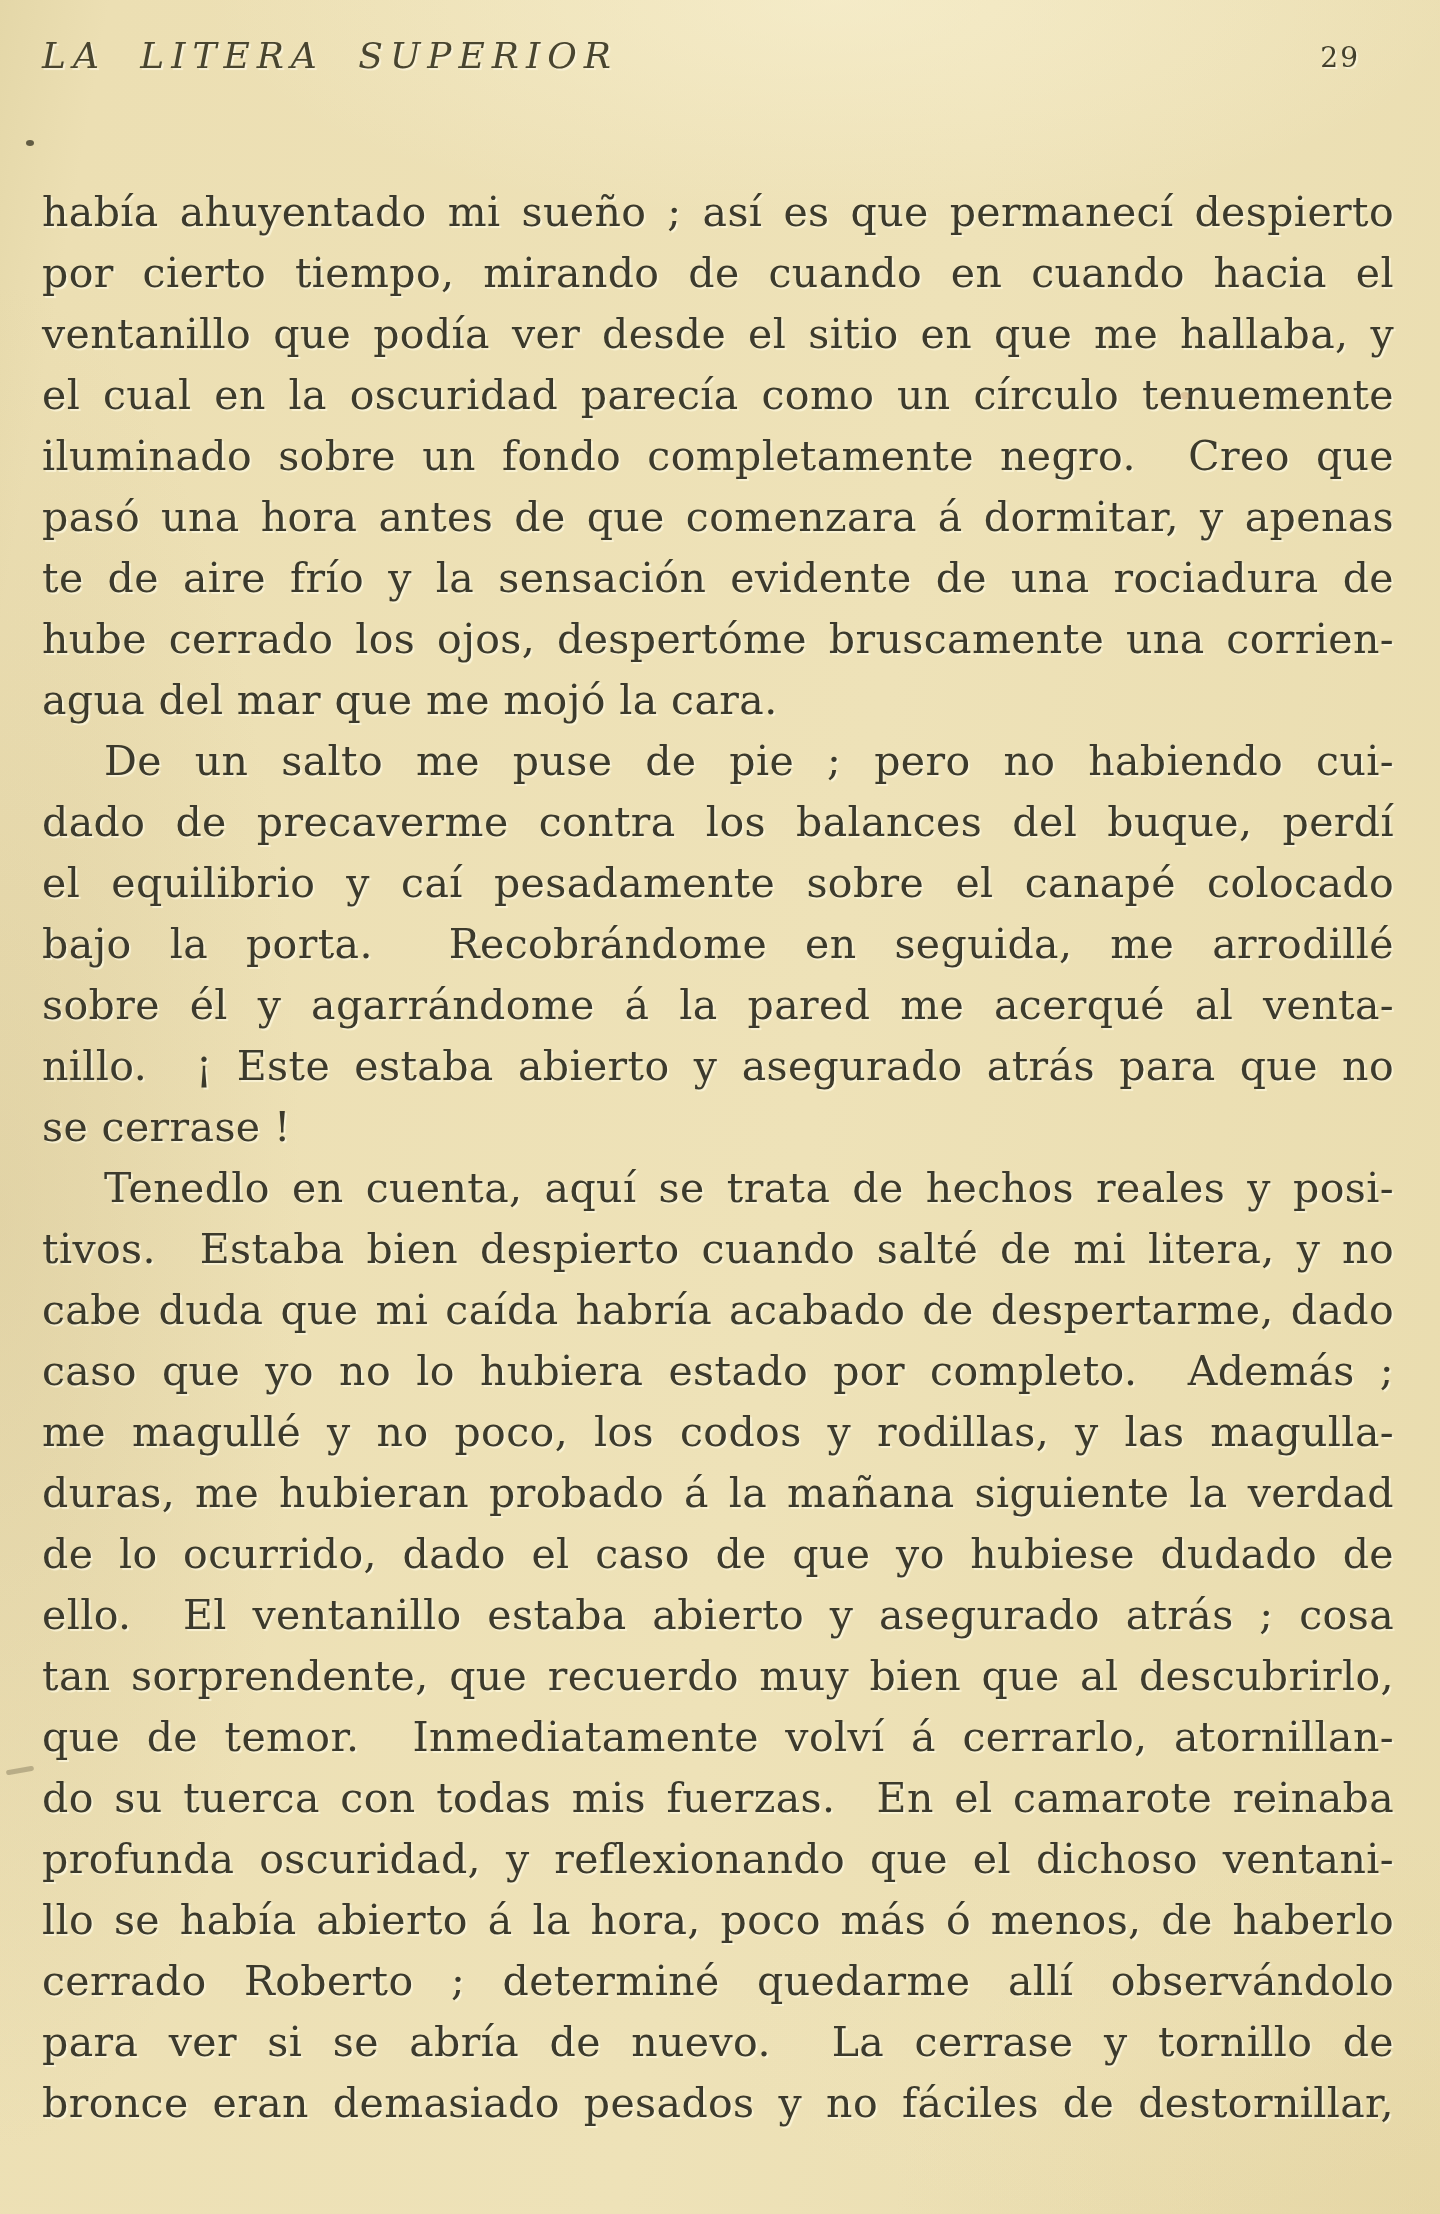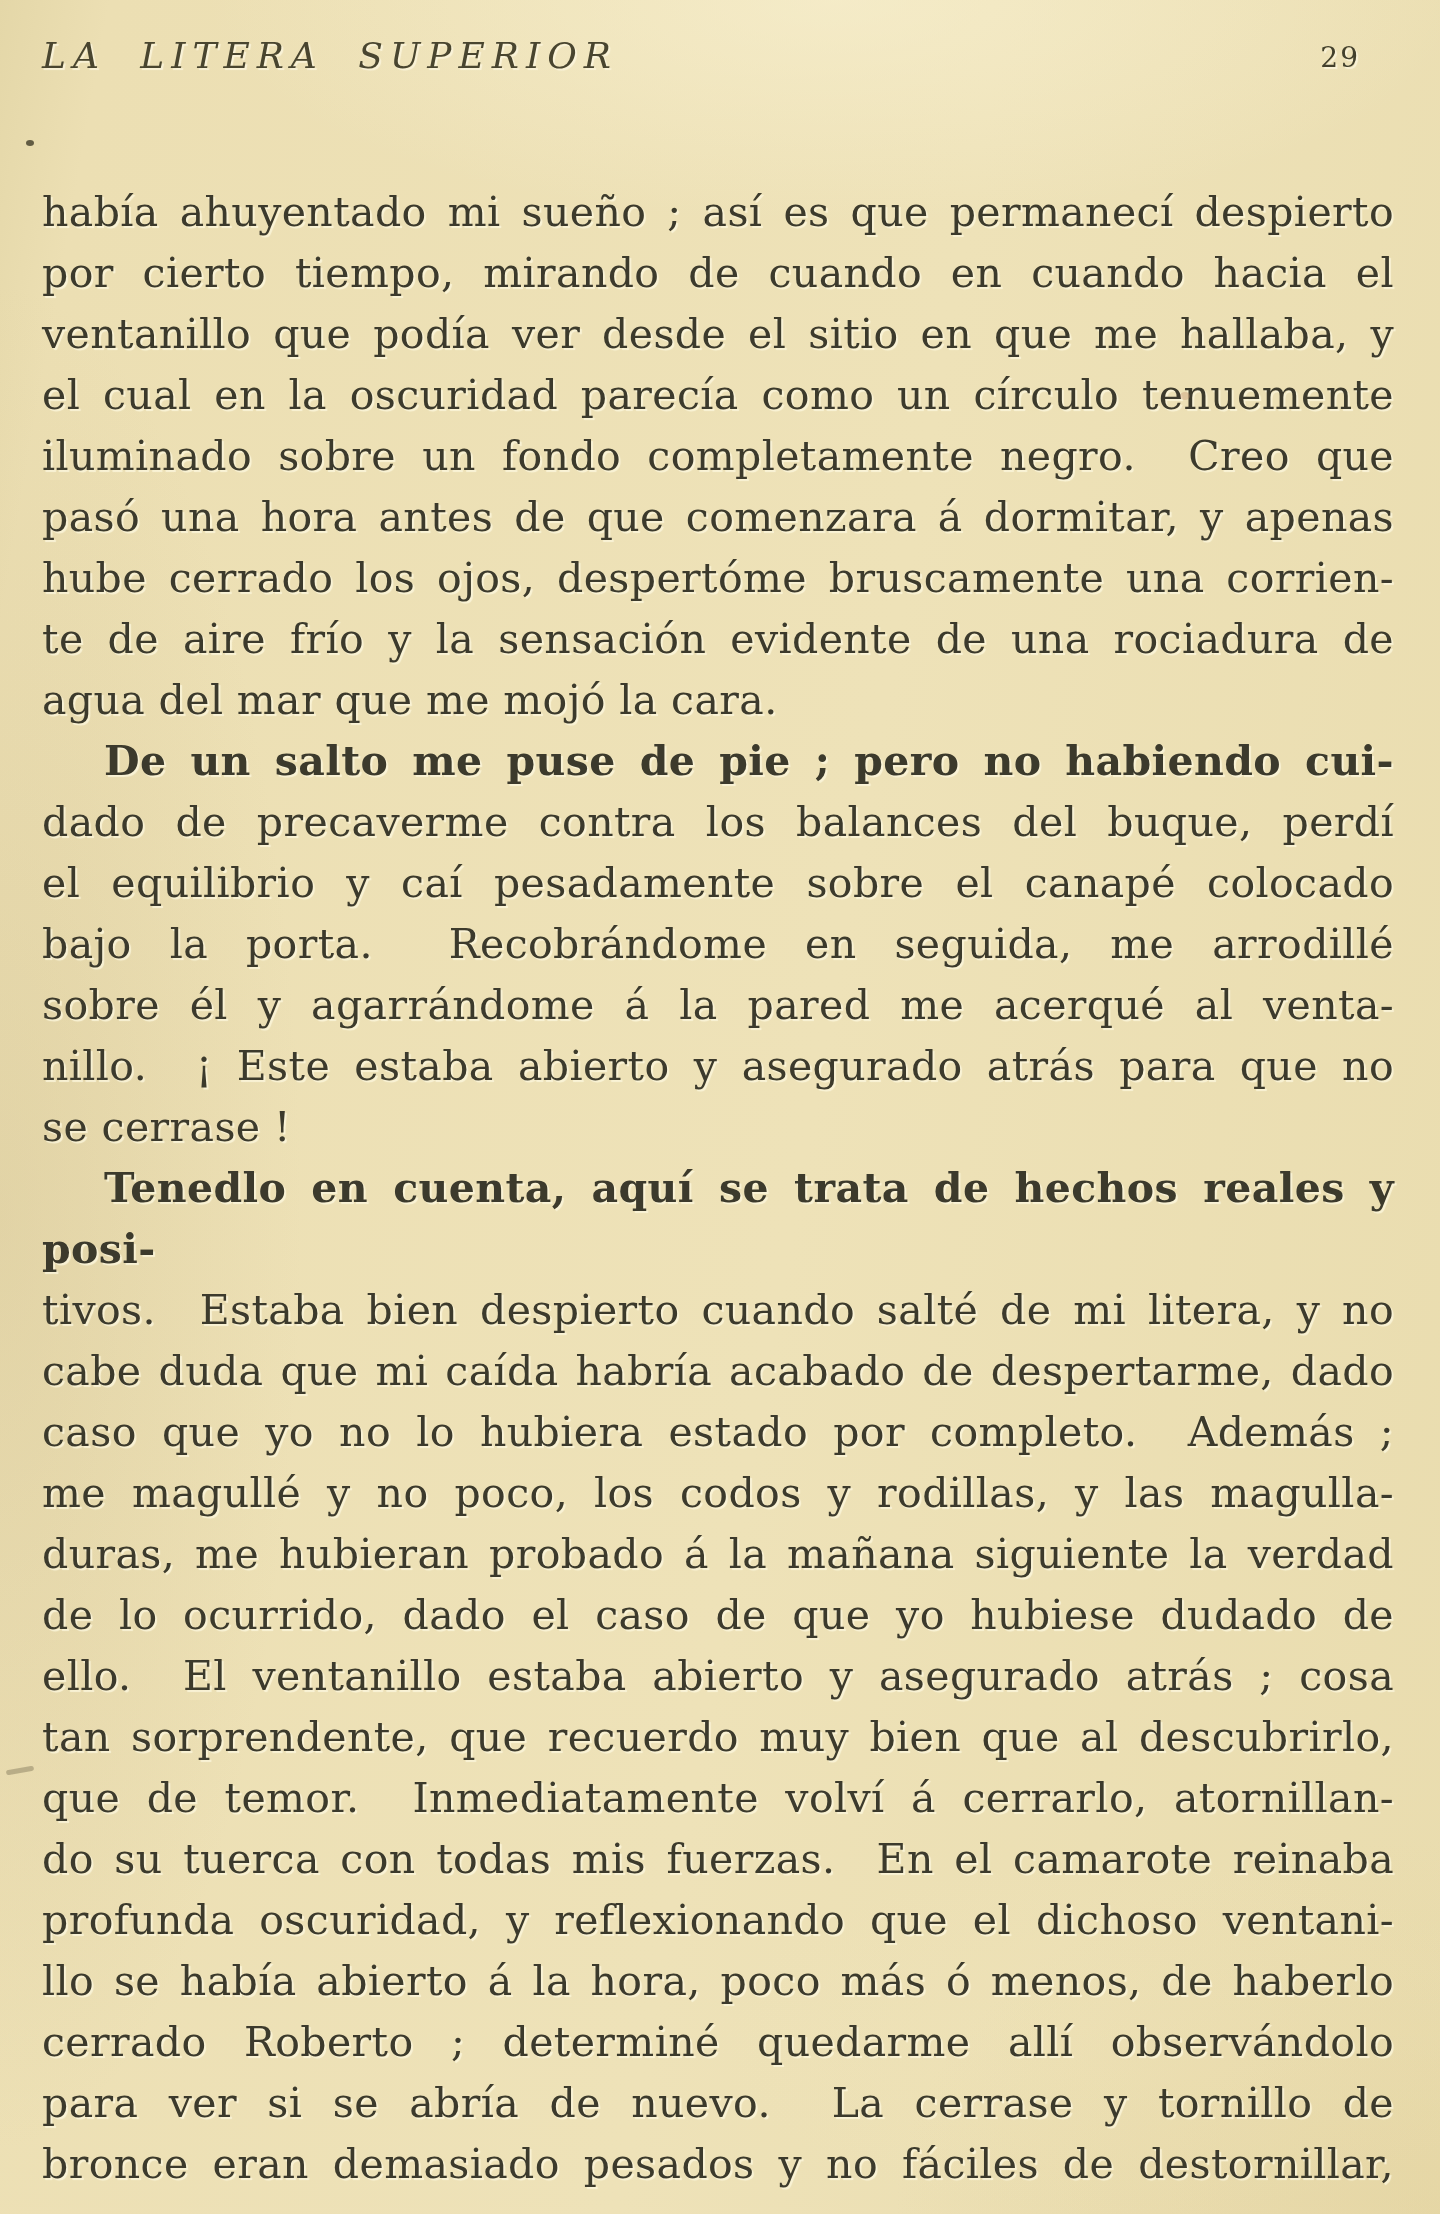--- a/index.html
+++ b/index.html
@@ -63,21 +63,20 @@
     text-align: justify;
     text-align-last: justify;
     white-space: pre-wrap;
     text-shadow: 2px 2px 1px rgba(253,247,223,0.8);
   }
   .line.para-end {
     text-align-last: left;
   }
   .paragraph.indent .line:first-child {
     text-indent: 62px;
-    font-weight: bold;
   }
   .ink-speck {
     position: absolute;
     left: 26px;
     top: 140px;
     width: 8px;
     height: 6px;
     border-radius: 50%;
     background: #4a4530;
     opacity: 0.85;
@@ -113,22 +112,22 @@
   </div>
 
   <div class="page-body">
       <div class="paragraph">
         <div class="line">había ahuyentado mi sueño ; así es que permanecí despierto</div>
         <div class="line">por cierto tiempo, mirando de cuando en cuando hacia el</div>
         <div class="line">ventanillo que podía ver desde el sitio en que me hallaba, y</div>
         <div class="line">el cual en la oscuridad parecía como un círculo tenuemente</div>
         <div class="line">iluminado sobre un fondo completamente negro.  Creo que</div>
         <div class="line">pasó una hora antes de que comenzara á dormitar, y apenas</div>
+        <div class="line">te de aire frío y la sensación evidente de una rociadura de</div>
         <div class="line">hube cerrado los ojos, despertóme bruscamente una corrien-</div>
-        <div class="line">te de aire frío y la sensación evidente de una rociadura de</div>
         <div class="line para-end">agua del mar que me mojó la cara.</div>
       </div>
       <div class="paragraph indent">
         <div class="line">De un salto me puse de pie ; pero no habiendo cui-</div>
         <div class="line">dado de precaverme contra los balances del buque, perdí</div>
         <div class="line">el equilibrio y caí pesadamente sobre el canapé colocado</div>
         <div class="line">bajo la porta.  Recobrándome en seguida, me arrodillé</div>
         <div class="line">sobre él y agarrándome á la pared me acerqué al venta-</div>
         <div class="line">nillo.  ¡ Este estaba abierto y asegurado atrás para que no</div>
         <div class="line para-end">se cerrase !</div>

